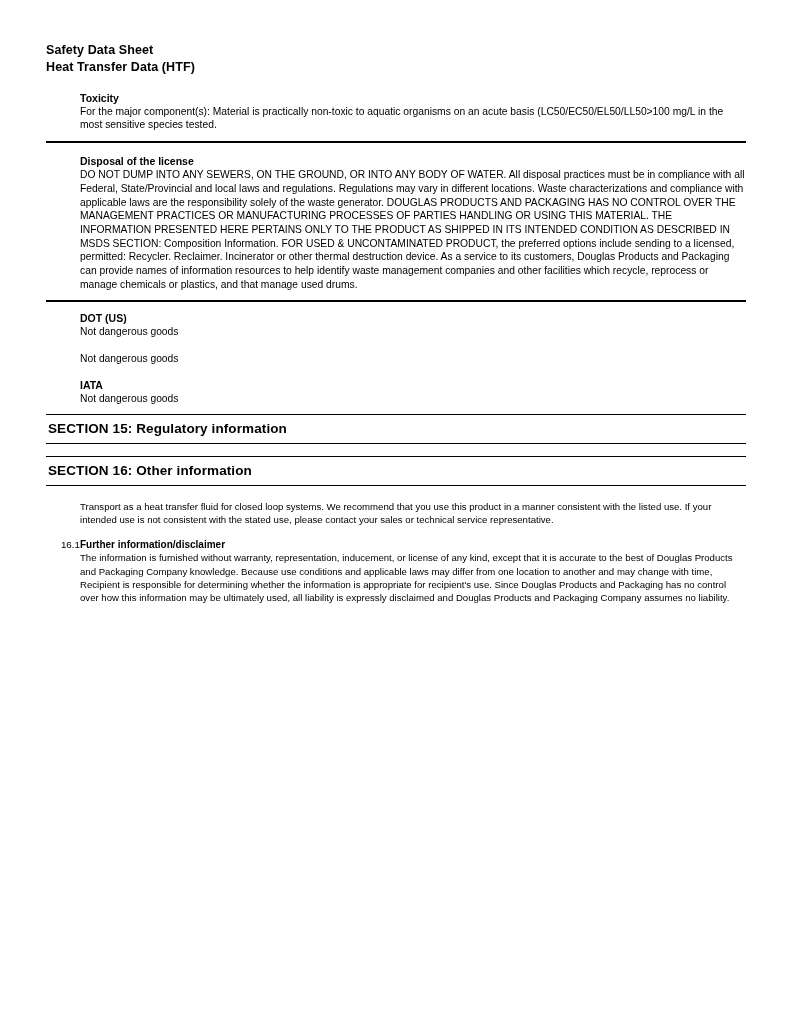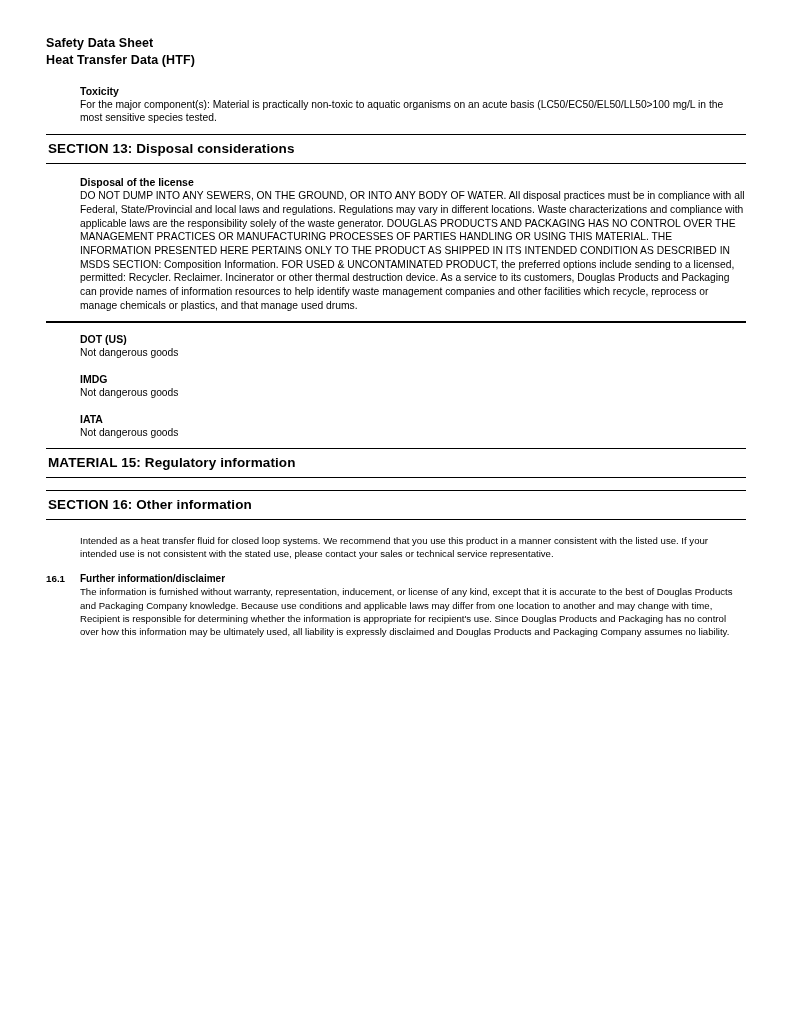--- a/index.html
+++ b/index.html
@@ -8,21 +8,21 @@
     background: #ffffff;
   }
   body {
     font-family: "Liberation Sans", sans-serif;
     color: #000000;
   }
   .page {
     position: relative;
     width: 792px;
     height: 748px;
-    margin: 5px auto;
+    margin: 12px auto;
     background: #ffffff;
     box-sizing: border-box;
     overflow: hidden;
   }
   .content {
     position: absolute;
     left: 46px;
     top: 30px;
     width: 700px;
   }
@@ -78,21 +78,22 @@
     line-height: 1.36;
   }
   .numbered-row {
     display: flex;
     margin-top: 13px;
   }
   .numbered-row .num {
     width: 34px;
     flex: 0 0 34px;
     font-size: 9.8px;
-    font-weight: bold;
+    font-weight: normal;
+    text-align: right;
   }
   .numbered-row .ntext {
     flex: 1 1 auto;
   }
   .numbered-row .ntext .sub-title {
     font-size: 10px;
   }
   .footer {
     position: absolute;
     left: 46px;
@@ -113,58 +114,56 @@
       <div>Safety Data Sheet</div>
       <div>Heat Transfer Data (HTF)</div>
     </div>
 
     <div class="indent pad-top-16">
       <div class="sub-title">Toxicity</div>
       <div class="body-text">For the major component(s): Material is practically non-toxic to aquatic organisms on an acute basis (LC50/EC50/EL50/LL50&gt;100 mg/L in the most sensitive species tested.</div>
     </div>
 
     <div class="rule"></div>
-    <div class="section-head">SECTION 13: Disposal considerations</div>
     <div class="rule-thin"></div>
 
     <div class="indent pad-top-12">
       <div class="sub-title">Disposal of the license</div>
       <div class="body-text">DO NOT DUMP INTO ANY SEWERS, ON THE GROUND, OR INTO ANY BODY OF WATER. All disposal practices must be in compliance with all Federal, State/Provincial and local laws and regulations. Regulations may vary in different locations. Waste characterizations and compliance with applicable laws are the responsibility solely of the waste generator. DOUGLAS PRODUCTS AND PACKAGING HAS NO CONTROL OVER THE MANAGEMENT PRACTICES OR MANUFACTURING PROCESSES OF PARTIES HANDLING OR USING THIS MATERIAL. THE INFORMATION PRESENTED HERE PERTAINS ONLY TO THE PRODUCT AS SHIPPED IN ITS INTENDED CONDITION AS DESCRIBED IN MSDS SECTION: Composition Information. FOR USED &amp; UNCONTAMINATED PRODUCT, the preferred options include sending to a licensed, permitted: Recycler. Reclaimer. Incinerator or other thermal destruction device. As a service to its customers, Douglas Products and Packaging can provide names of information resources to help identify waste management companies and other facilities which recycle, reprocess or manage chemicals or plastics, and that manage used drums.</div>
     </div>
 
     <div class="rule"></div>
     <div class="rule-thin"></div>
 
     <div class="indent">
       <div class="transport-group">
         <div class="sub-title">DOT (US)</div>
         <div class="body-text">Not dangerous goods</div>
       </div>
       <div class="transport-group">
-        <div class="sub-title">IMDG</div>
         <div class="body-text">Not dangerous goods</div>
       </div>
       <div class="transport-group">
         <div class="sub-title">IATA</div>
         <div class="body-text">Not dangerous goods</div>
       </div>
     </div>
 
     <div class="rule"></div>
-    <div class="section-head">MATERIAL 15: Regulatory information</div>
+    <div class="section-head">SECTION 15: Regulatory information</div>
     <div class="rule-thin"></div>
 
     <div style="height:12px;"></div>
 
     <div class="rule-thin"></div>
     <div class="section-head">SECTION 16: Other information</div>
     <div class="rule-thin"></div>
 
     <div class="indent pad-top-14">
-      <div class="small-body">Intended as a heat transfer fluid for closed loop systems. We recommend that you use this product in a manner consistent with the listed use. If your intended use is not consistent with the stated use, please contact your sales or technical service representative.</div>
+      <div class="small-body">Transport as a heat transfer fluid for closed loop systems. We recommend that you use this product in a manner consistent with the listed use. If your intended use is not consistent with the stated use, please contact your sales or technical service representative.</div>
     </div>
 
     <div class="numbered-row">
       <div class="num">16.1</div>
       <div class="ntext">
         <div class="sub-title">Further information/disclaimer</div>
         <div class="small-body">The information is furnished without warranty, representation, inducement, or license of any kind, except that it is accurate to the best of Douglas Products and Packaging Company knowledge. Because use conditions and applicable laws may differ from one location to another and may change with time, Recipient is responsible for determining whether the information is appropriate for recipient's use. Since Douglas Products and Packaging has no control over how this information may be ultimately used, all liability is expressly disclaimed and Douglas Products and Packaging Company assumes no liability.</div>
       </div>
     </div>
 

